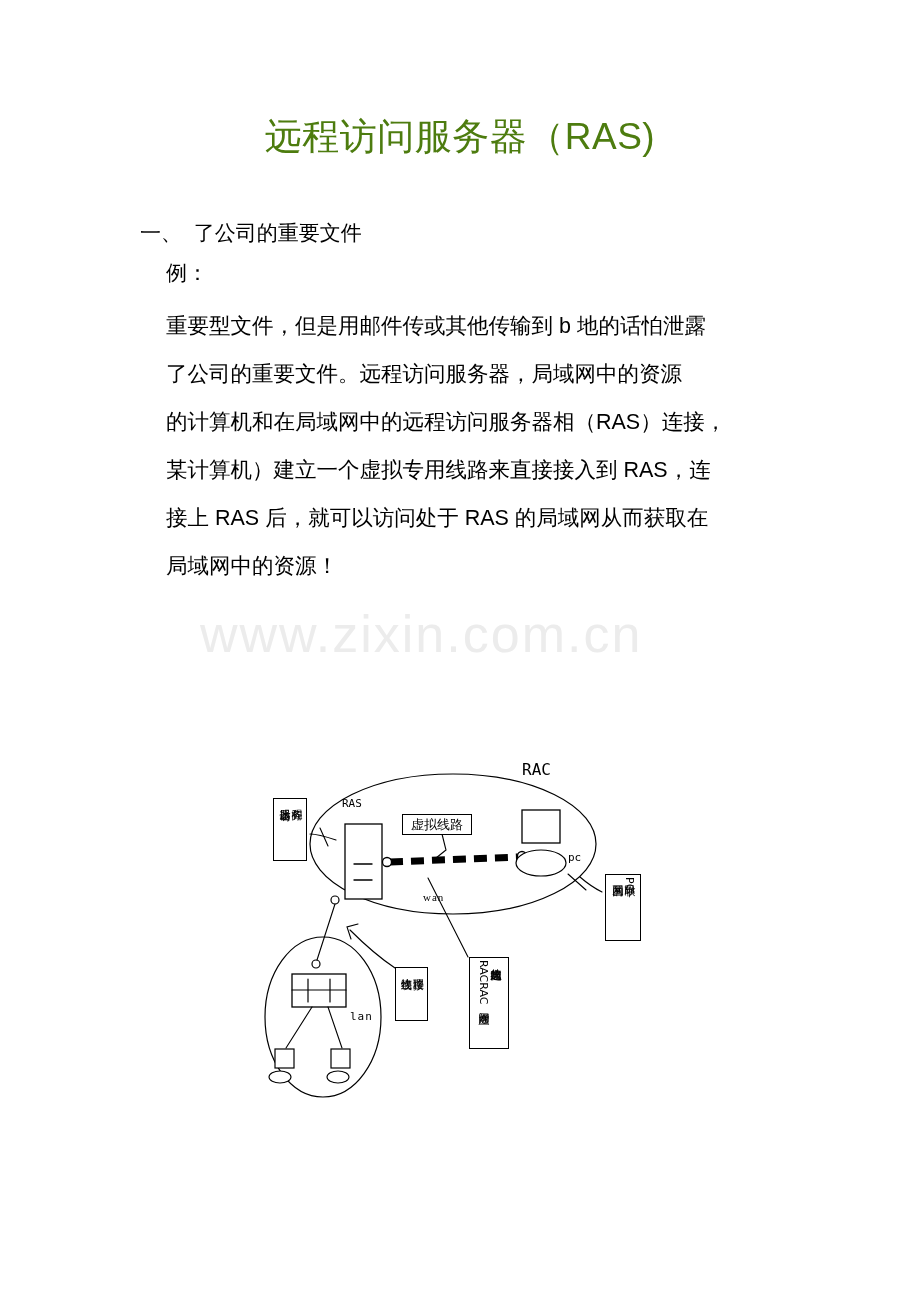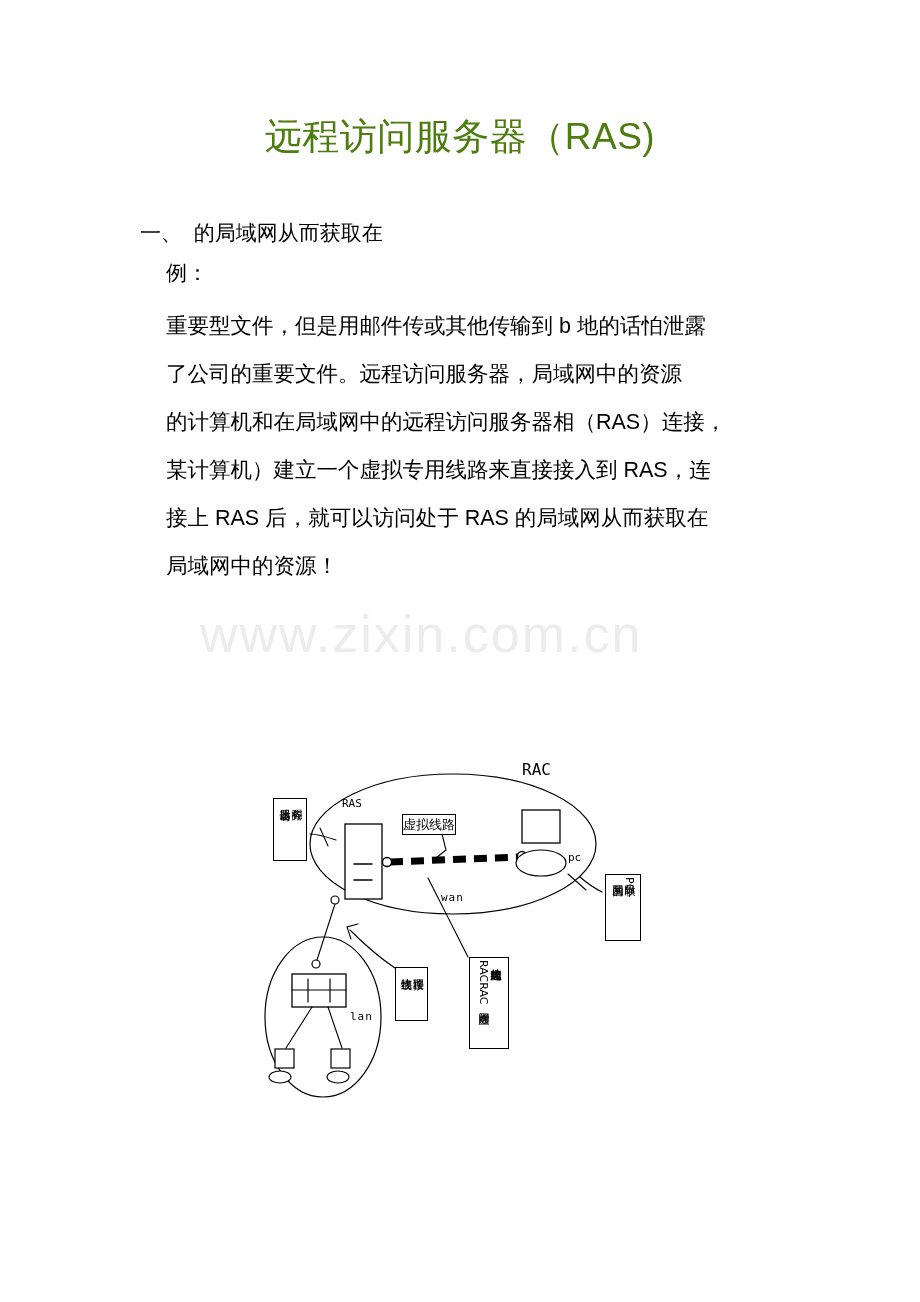--- a/index.html
+++ b/index.html
@@ -122,21 +122,21 @@
   .lbl-box .col.lat {
     text-orientation: mixed;
   }
 
   .flat-box {
     position: absolute;
     border: 1px solid #000;
     background: #fff;
     font-size: 13px;
     line-height: 15px;
-    padding: 2px 0;
+    padding: 2px 8px;
     box-sizing: border-box;
     z-index: 4;
     white-space: nowrap;
     font-family: "DejaVu Sans", sans-serif;
   }
 
   .plain-lbl {
     position: absolute;
     font-family: "DejaVu Sans Mono", monospace;
     font-size: 10px;
@@ -148,21 +148,21 @@
 </style>
 </head>
 <body>
 
 <div id="page">
 
   <div id="watermark">www.zixin.com.cn</div>
 
   <div id="doc-title">远程访问服务器（RAS)</div>
 
-  <div id="section-heading">一、  的局域网从而获取在</div>
+  <div id="section-heading">一、  了公司的重要文件</div>
 
   <div id="example-label">例：</div>
 
   <div id="body-paragraph">
     <span class="ln">重要型文件，但是用邮件传或其他传输到 b 地的话怕泄露</span>
     <span class="ln">了公司的重要文件。远程访问服务器，局域网中的资源</span>
     <span class="ln">的计算机和在局域网中的远程访问服务器相（RAS）连接，</span>
     <span class="ln">某计算机）建立一个虚拟专用线路来直接接入到 RAS，连</span>
     <span class="ln">接上 RAS 后，就可以访问处于 RAS 的局域网从而获取在</span>
     <span class="ln">局域网中的资源！</span>
@@ -220,21 +220,21 @@
 
       </g>
     </svg>
 
     <div class="plain-lbl" style="left:92px; top:46px; font-size:11px;">RAS</div>
 
     <div class="plain-lbl" style="left:272px; top:12px; font-size:16px;">RAC</div>
 
     <div class="plain-lbl" style="left:318px; top:100px; font-size:11px;">pc</div>
 
-    <div class="plain-lbl" style="left:191px; top:140px; font-size:11px; letter-spacing:1px;">wan</div>
+    <div class="plain-lbl" style="left:173px; top:140px; font-size:11px; letter-spacing:1px;font-family:Liberation Serif, serif;">wan</div>
 
     <div class="plain-lbl" style="left:100px; top:259px; font-size:11px; letter-spacing:1px;">lan</div>
 
     <div class="flat-box" style="left:152px; top:62px;">
       <span>虚拟线路</span>
     </div>
 
     <div class="lbl-box" style="left:23px; top:46px; width:34px; height:63px;">
       <span class="col">程问务</span>
       <span class="col">远访服器</span>

